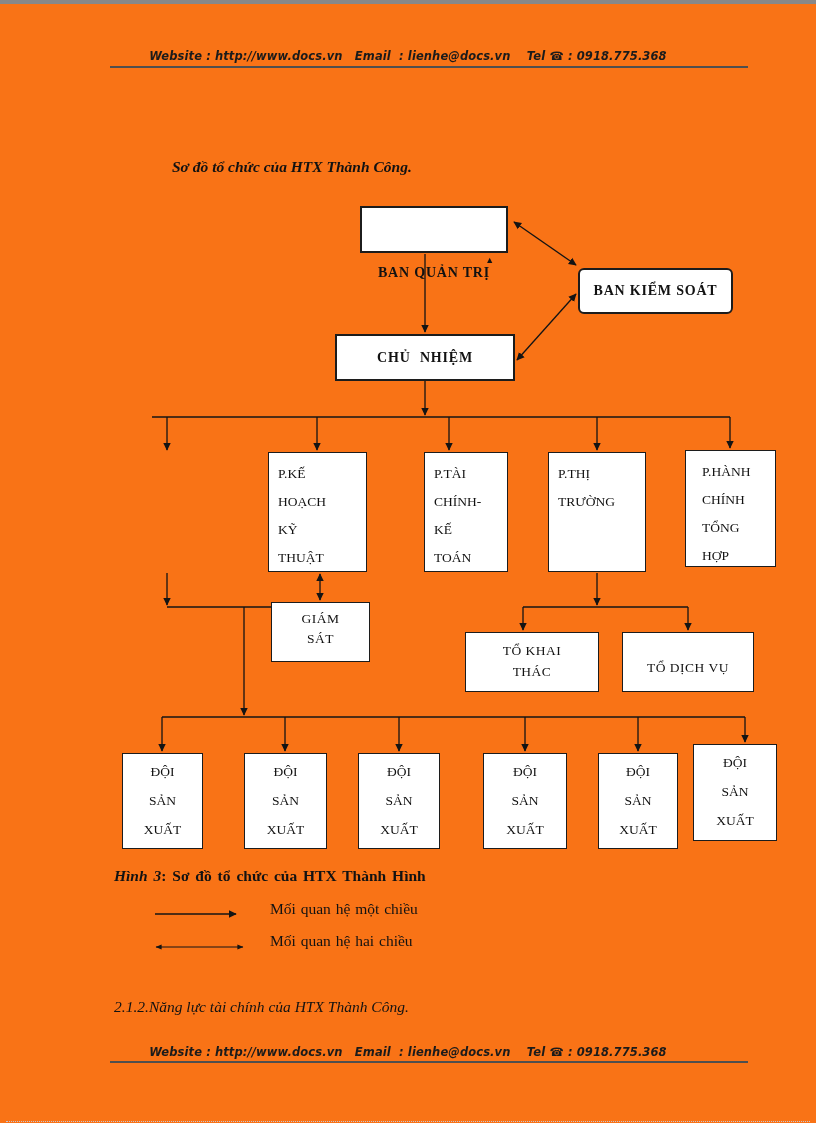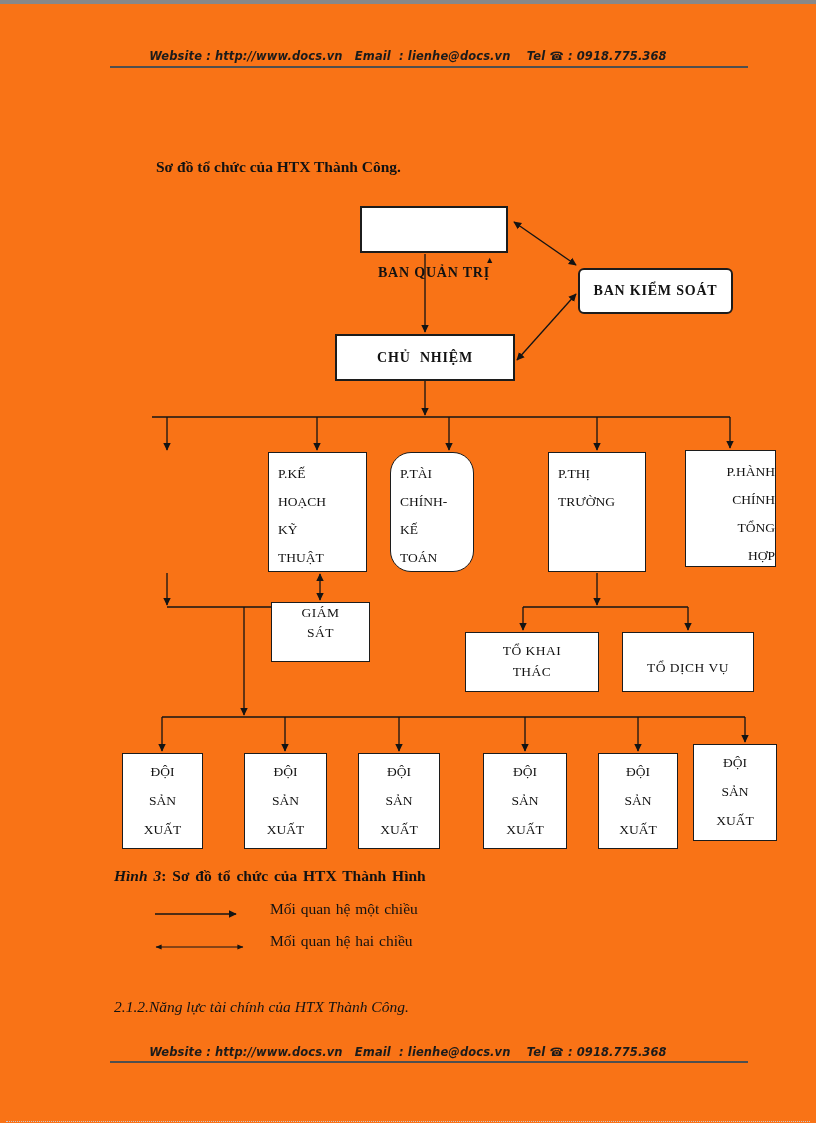--- a/index.html
+++ b/index.html
@@ -15,45 +15,45 @@
     font-size:11.5px;font-weight:bold;font-style:italic;color:#1b1b1b;
     white-space:pre;letter-spacing:0.1px;
   }
   .contact-line.footer{top:1041px;}
   .rule{left:110px;width:638px;height:2px;background:#4f4f4f;}
   .rule.hdr{top:62px;}
   .rule.ftr{top:1057px;}
   .bottom-dotted{top:1117px;left:6px;width:804px;border-top:1.5px dotted #c6c4d6;height:0;}
   
   .source-note{top:88px;left:134px;font-size:15.5px;font-style:italic;}
-  .diagram-title{top:154px;left:156px;font-size:15.5px;font-weight:bold;}
+  .diagram-title{top:154px;left:172px;font-size:15.5px;font-style:italic;font-weight:bold;}
   .figure-caption{top:863px;left:114px;font-size:15.5px;font-weight:bold;word-spacing:2px;}
   .figure-caption .prefix{font-style:italic;}
   .legend-label{left:270px;font-size:15.5px;word-spacing:1px;}
   .legend-label.l1{top:896px;}
   .legend-label.l2{top:928px;}
   .section-heading{top:994px;left:114px;font-size:15.5px;font-style:italic;}
   
   .node{
     position:absolute;box-sizing:border-box;background:#fff;
     border:1.6px solid #1c1c1c;text-align:center;white-space:pre-line;
     font-size:13.5px;line-height:28px;
   }
   .node.lvl1{border-width:2px;font-size:14px;font-weight:bold;letter-spacing:.8px;}
   .n-bqt{left:360px;top:202px;width:148px;height:47px;line-height:43px;}
   .n-bqt .mark{position:absolute;right:11px;bottom:-14px;font-size:9px;line-height:normal;}
   .n-bks{left:578px;top:264px;width:155px;height:46px;line-height:42px;border-radius:6px;}
   .n-cn{left:335px;top:330px;width:180px;height:47px;line-height:43px;word-spacing:5px;}
   .dept{top:448px;height:120px;text-align:left;padding:7px 0 0 9px;}
   .n-d1{left:122px;width:91px;}
   .n-d2{left:268px;width:99px;}
-  .n-d3{left:390px;width:84px;border-radius:21px;}
+  .n-d3{left:424px;width:84px;}
   .n-d4{left:548px;width:98px;}
-  .n-d5{left:685px;top:446px;width:91px;height:117px;text-align:right;padding-left:10px;}
-  .n-gs{left:271px;top:598px;width:99px;height:60px;line-height:20px;letter-spacing:.5px;}
+  .n-d5{left:685px;top:446px;width:91px;height:117px;text-align:left;padding-left:16px;}
+  .n-gs{left:271px;top:598px;width:99px;height:60px;line-height:20px;padding-top:6px;letter-spacing:.5px;}
   .n-tkt{left:465px;top:628px;width:134px;height:60px;line-height:21px;padding-top:7px;letter-spacing:.5px;}
   .n-tdv{left:622px;top:628px;width:132px;height:60px;line-height:21px;padding-top:24px;letter-spacing:.5px;}
   .team{top:749px;height:96px;line-height:29px;padding-top:3px;}
   .n-t1{left:122px;width:81px;}
   .n-t2{left:244px;width:83px;}
   .n-t3{left:358px;width:82px;}
   .n-t4{left:483px;width:84px;}
   .n-t5{left:598px;width:80px;}
   .n-t6{left:693px;width:84px;top:740px;height:97px;}
   svg.connectors{position:absolute;left:0;top:0;width:816px;height:1123px;pointer-events:none;}

